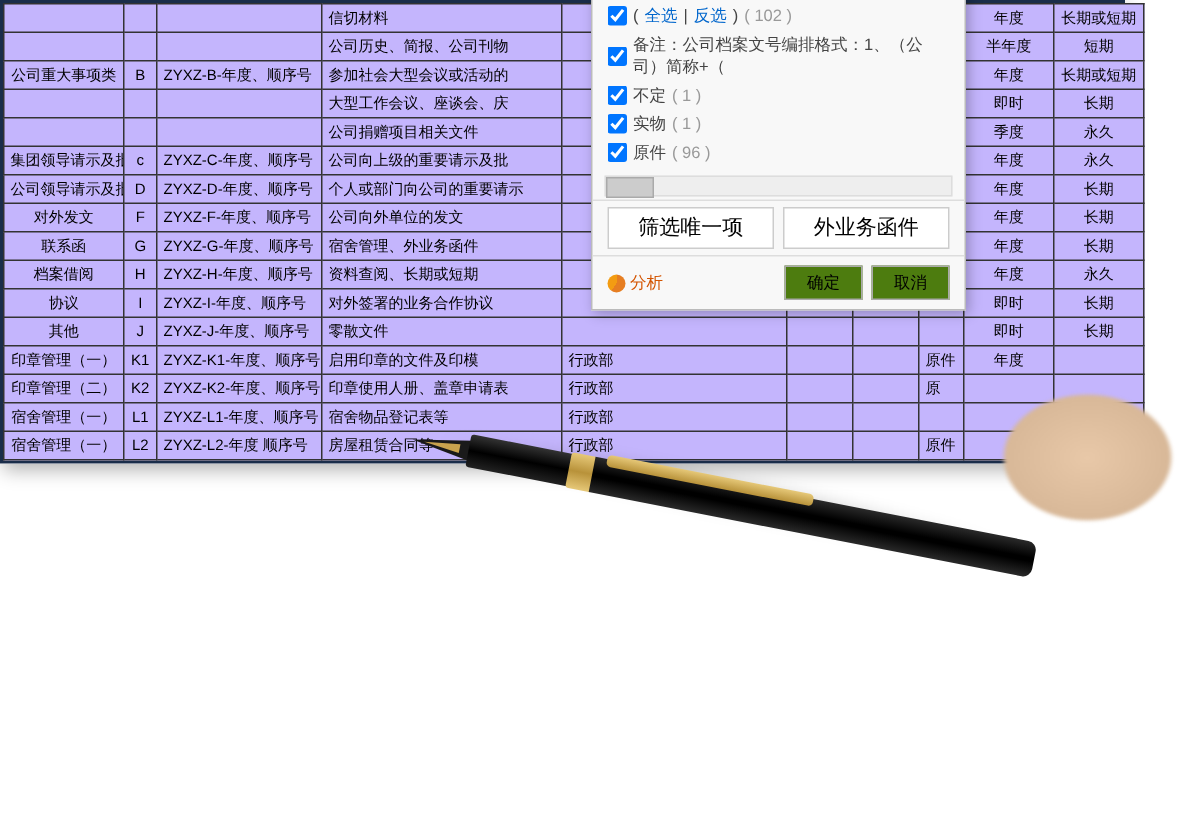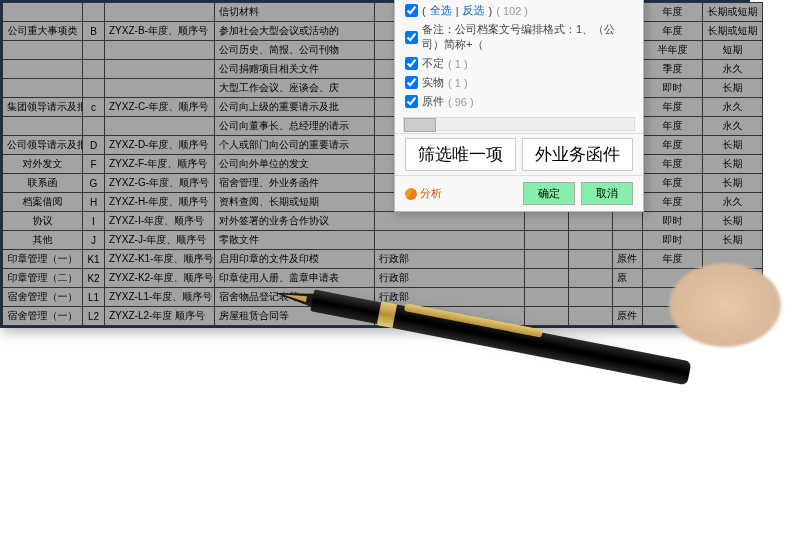--- a/index.html
+++ b/index.html
@@ -1,35 +1,35 @@
 <!DOCTYPE html>
 <html><head>
 <meta charset="utf-8">
 <style>
 *{margin:0;padding:0;box-sizing:border-box}
 body{font-family:"Microsoft YaHei",SimSun,sans-serif;font-size:11px;background:#fff;width:800px;height:555px;overflow:hidden;position:relative}
 .sheet{position:absolute;top:0;left:0;width:750px;border:2px solid #1a2d4a;box-shadow:2px 4px 12px rgba(0,0,0,.3)}
-.sheet table{border-collapse:collapse;width:100%;background:#a3a3a3;table-layout:fixed}
+.sheet table{border-collapse:collapse;width:100%;background:#c4b5fd;table-layout:fixed}
 .sheet td{border:1px solid #333;padding:2px 4px;height:18px;overflow:hidden;white-space:nowrap;text-overflow:clip;font-size:10px;vertical-align:middle}
 .sheet td.center{text-align:center}
 .col-a{width:80px}.col-b{width:22px}.col-c{width:110px}.col-d{width:160px}.col-e{width:150px}.col-f{width:44px}.col-g{width:44px}.col-h{width:30px}.col-i{width:60px}.col-j{width:60px}
 .filterbox{position:absolute;top:-6px;left:394px;width:250px;background:#f8f8f8;border:1px solid #bbb;box-shadow:2px 2px 8px rgba(0,0,0,.25);font-size:11px}
 .filterbox .list{padding:6px 10px 4px}
 .filterbox .row{display:flex;align-items:center;gap:4px;padding:2px 0;color:#444}
 .filterbox .row input{margin:0}
 .filterbox .row .cnt{color:#999}
 .filterbox .row a{color:#0066cc;text-decoration:none}
 .filterbox .scroll{height:14px;margin:2px 8px;background:#eee;border:1px solid #ddd;position:relative}
 .filterbox .scroll::before{content:"";position:absolute;left:0;top:0;width:30px;height:100%;background:#ccc;border:1px solid #aaa}
 .filterbox .tabs{display:flex;gap:6px;padding:4px 10px;border-top:1px solid #ddd}
-.filterbox .tab{flex:1;text-align:center;padding:4px;border:1px solid #ccc;background:#fff;font-size:17px}
+.filterbox .tab{flex:1;text-align:center;padding:4px;border:1px solid #ccc;background:#fff;font-size:14px}
 .filterbox .btnrow{display:flex;align-items:center;padding:6px 10px;border-top:1px solid #ddd;gap:6px}
 .filterbox .analyze{color:#d35400;display:flex;align-items:center;gap:3px}
 .filterbox .analyze::before{content:"";width:12px;height:12px;border-radius:50%;background:conic-gradient(#e67e22 0 60%,#f39c12 60% 100%)}
-.filterbox .btn{padding:3px 14px;border:1px solid #aaa;background:#86efac;font-size:11px}
+.filterbox .btn{padding:3px 14px;border:1px solid #aaa;background:#4d7c0f;font-size:11px}
 .filterbox .spacer{flex:1}
 .pen{position:absolute;top:225px;left:265px;width:520px;height:200px;pointer-events:none}
 .hand{position:absolute;right:0;top:-40px;width:200px;height:200px;background:radial-gradient(ellipse 120px 90px at 70% 60%,#e8c8a8 0%,#d8b898 45%,transparent 48%);filter:blur(1px)}
 .penbody{position:absolute;left:10px;top:55px;width:420px;height:26px;transform:rotate(11deg);transform-origin:left center}
 .nib{position:absolute;left:0;top:6px;width:0;height:0;border-right:40px solid #1a1a1a;border-top:7px solid transparent;border-bottom:7px solid transparent}
 .nib::after{content:"";position:absolute;left:8px;top:-3px;width:0;height:0;border-right:24px solid #c9a34e;border-top:3px solid transparent;border-bottom:3px solid transparent}
 .grip{position:absolute;left:38px;top:2px;width:70px;height:22px;background:linear-gradient(180deg,#333 0%,#000 50%,#222 100%);border-radius:2px}
 .ring{position:absolute;left:106px;top:1px;width:18px;height:24px;background:linear-gradient(180deg,#e6c878 0%,#b8923a 50%,#e6c878 100%);border-radius:2px}
 .barrel{position:absolute;left:122px;top:1px;width:300px;height:24px;background:linear-gradient(180deg,#2a2a2a 0%,#000 45%,#000 55%,#2a2a2a 100%);border-radius:0 6px 6px 0}
 .clip{position:absolute;left:130px;top:-2px;width:140px;height:8px;background:linear-gradient(180deg,#e6c878 0%,#b8923a 100%);border-radius:3px}
@@ -59,84 +59,72 @@
           <td></td>
           <td>信切材料</td>
           <td></td>
           <td></td>
           <td></td>
           <td></td>
           <td class="center">年度</td>
           <td class="center">长期或短期</td>
         </tr>
         <tr>
+          <td class="center"></td>
+          <td class="center"></td>
+          <td></td>
+          <td>公司历史、简报、公司刊物</td>
+          <td></td>
+          <td></td>
+          <td></td>
+          <td></td>
+          <td class="center">半年度</td>
+          <td class="center">短期</td>
+        </tr>
+        <tr>
           <td class="center">公司重大事项类</td>
           <td class="center">B</td>
           <td>ZYXZ-B-年度、顺序号</td>
           <td>参加社会大型会议或活动的</td>
           <td></td>
           <td></td>
           <td></td>
           <td></td>
           <td class="center">年度</td>
           <td class="center">长期或短期</td>
         </tr>
         <tr>
           <td class="center"></td>
           <td class="center"></td>
           <td></td>
-          <td>公司历史、简报、公司刊物</td>
-          <td></td>
-          <td></td>
-          <td></td>
-          <td></td>
-          <td class="center">半年度</td>
-          <td class="center">短期</td>
+          <td>大型工作会议、座谈会、庆</td>
+          <td></td>
+          <td></td>
+          <td></td>
+          <td></td>
+          <td class="center">即时</td>
+          <td class="center">长期</td>
         </tr>
         <tr>
           <td class="center"></td>
           <td class="center"></td>
           <td></td>
           <td>公司捐赠项目相关文件</td>
           <td></td>
           <td></td>
           <td></td>
           <td></td>
           <td class="center">季度</td>
           <td class="center">永久</td>
-        </tr>
-        <tr>
-          <td class="center"></td>
-          <td class="center"></td>
-          <td></td>
-          <td>大型工作会议、座谈会、庆</td>
-          <td></td>
-          <td></td>
-          <td></td>
-          <td></td>
-          <td class="center">即时</td>
-          <td class="center">长期</td>
         </tr>
         <tr>
           <td class="center">集团领导请示及批复</td>
           <td class="center">c</td>
           <td>ZYXZ-C-年度、顺序号</td>
           <td>公司向上级的重要请示及批</td>
-          <td></td>
-          <td></td>
-          <td></td>
-          <td></td>
-          <td class="center">年度</td>
-          <td class="center">永久</td>
-        </tr>
-        <tr>
-          <td class="center"></td>
-          <td class="center"></td>
-          <td></td>
-          <td>公司向董事长、总经理的请示</td>
           <td></td>
           <td></td>
           <td></td>
           <td></td>
           <td class="center">年度</td>
           <td class="center">永久</td>
         </tr>
         <tr>
           <td class="center">公司领导请示及批复</td>
           <td class="center">D</td>

